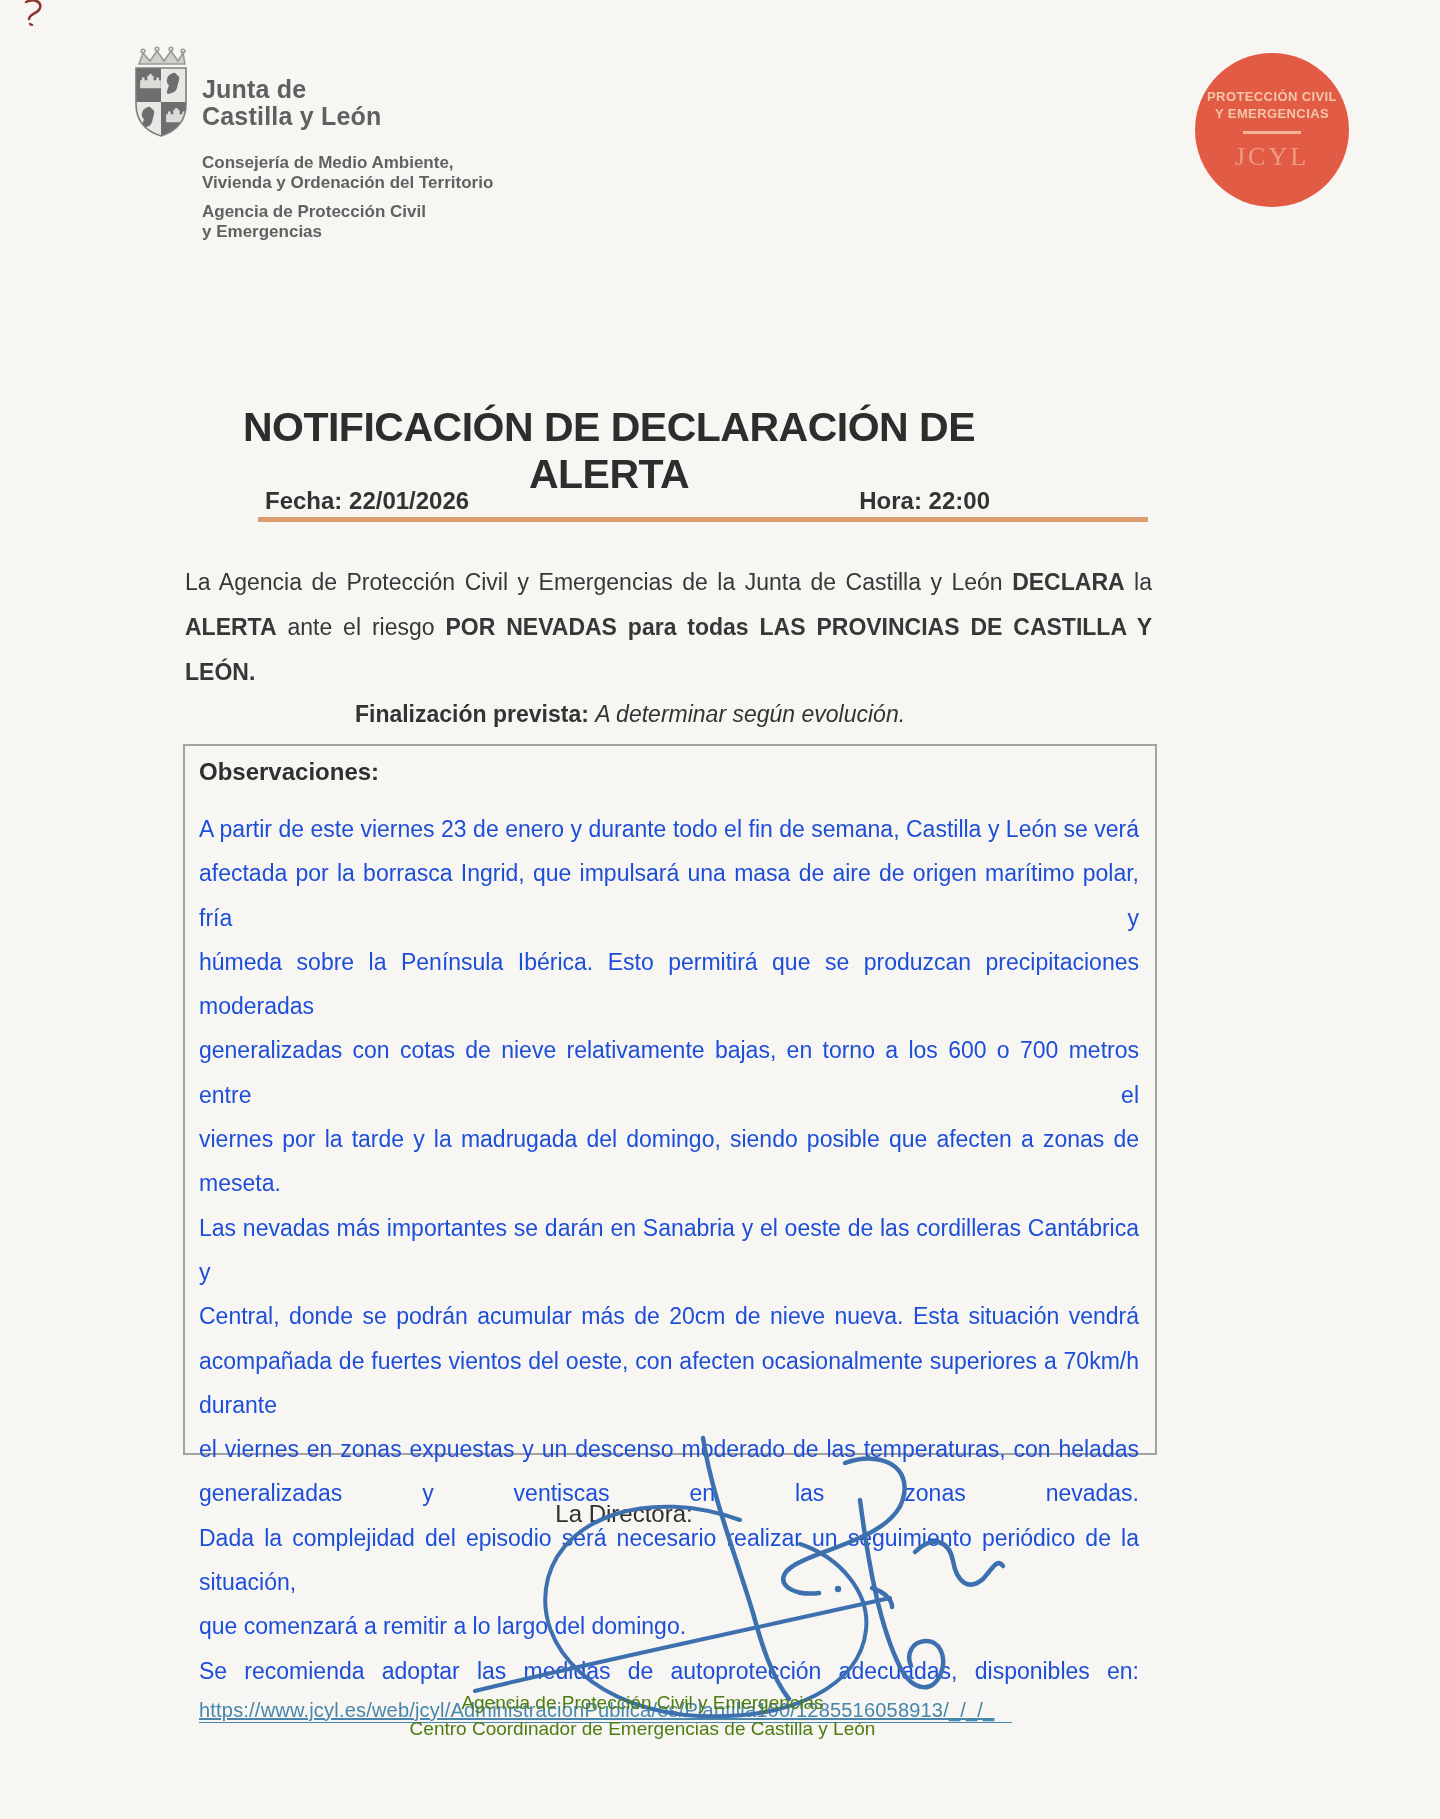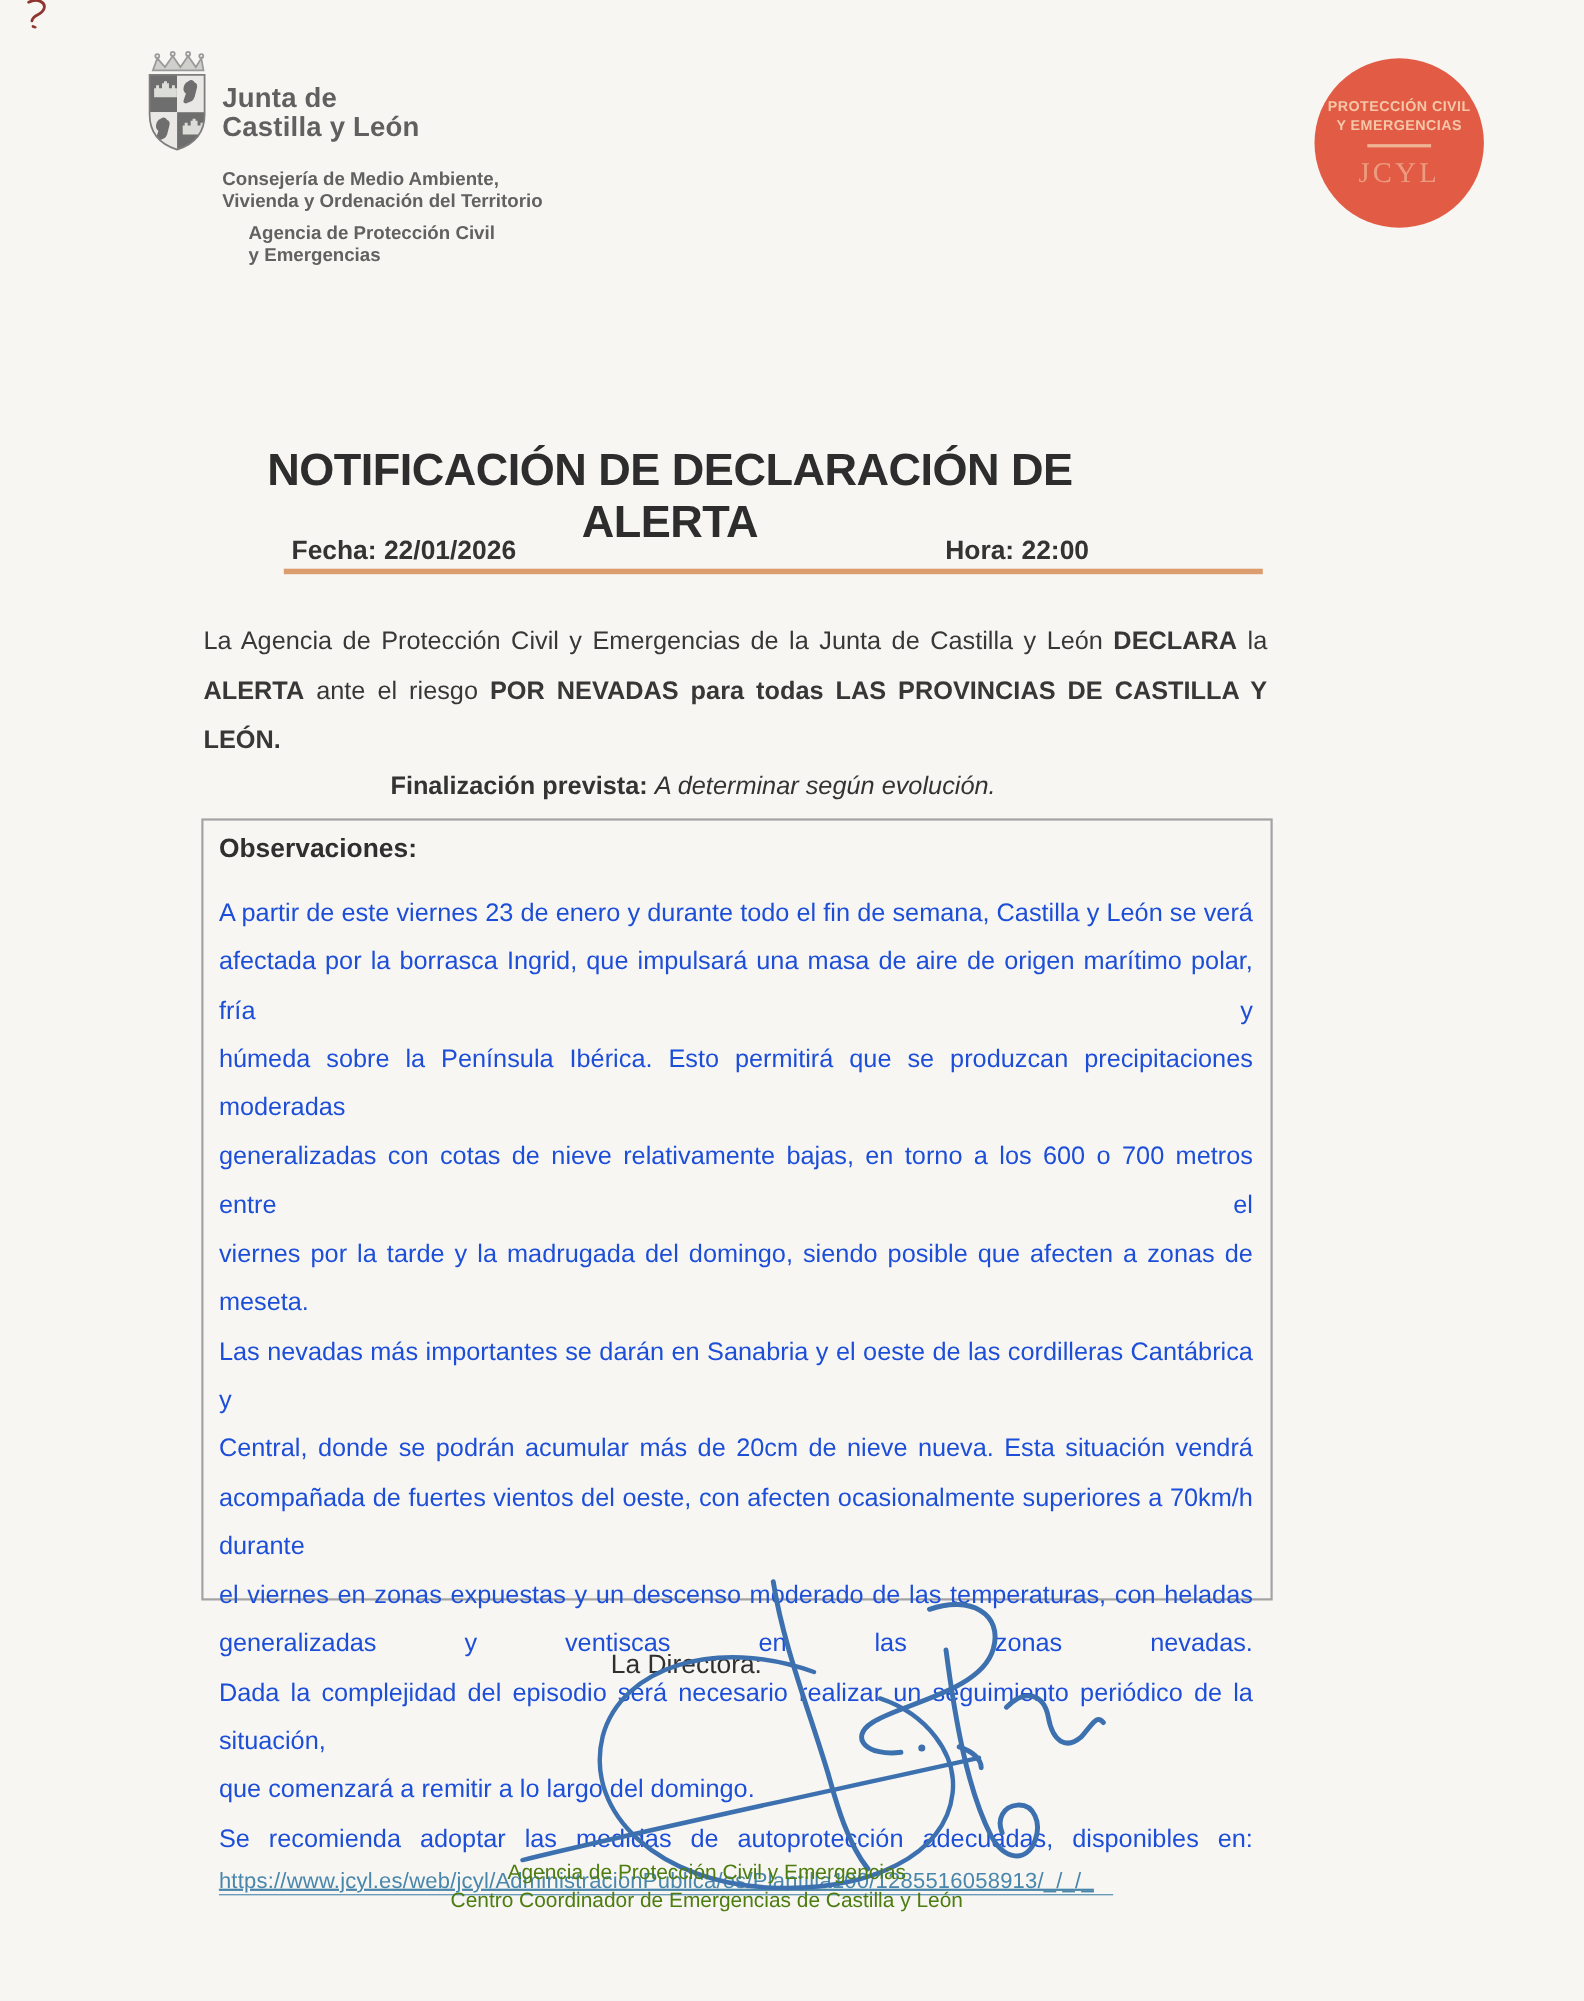--- a/index.html
+++ b/index.html
@@ -16,21 +16,21 @@
   .i{font-style:italic;}
 
   
   .corner-mark{position:absolute;left:18px;top:0px;}
 
   
   .logo-block{position:absolute;left:133px;top:46px;display:flex;gap:13px;}
   .logo-text{padding-top:30px;color:#5f5f5f;}
   .org-name{font-size:25px;font-weight:700;line-height:27px;color:#606060;letter-spacing:0.2px;}
   .dept{font-size:17px;font-weight:600;line-height:20px;margin-top:23px;color:#616161;}
-  .agency{font-size:17px;font-weight:600;line-height:20px;margin-top:9px;color:#616161;margin-left:24px;}
+  .agency{font-size:17px;font-weight:600;line-height:20px;margin-top:9px;color:#616161;}
 
   
   .stamp{
     position:absolute;left:1195px;top:53px;width:154px;height:154px;
     border-radius:50%;
     background:var(--stamp-bg,#e25b45);
     display:flex;flex-direction:column;align-items:center;justify-content:center;
     text-align:center;
   }
   .stamp-line{font-size:13px;font-weight:700;letter-spacing:0.4px;color:var(--stamp-text,#f5c7a8);line-height:17px;}

